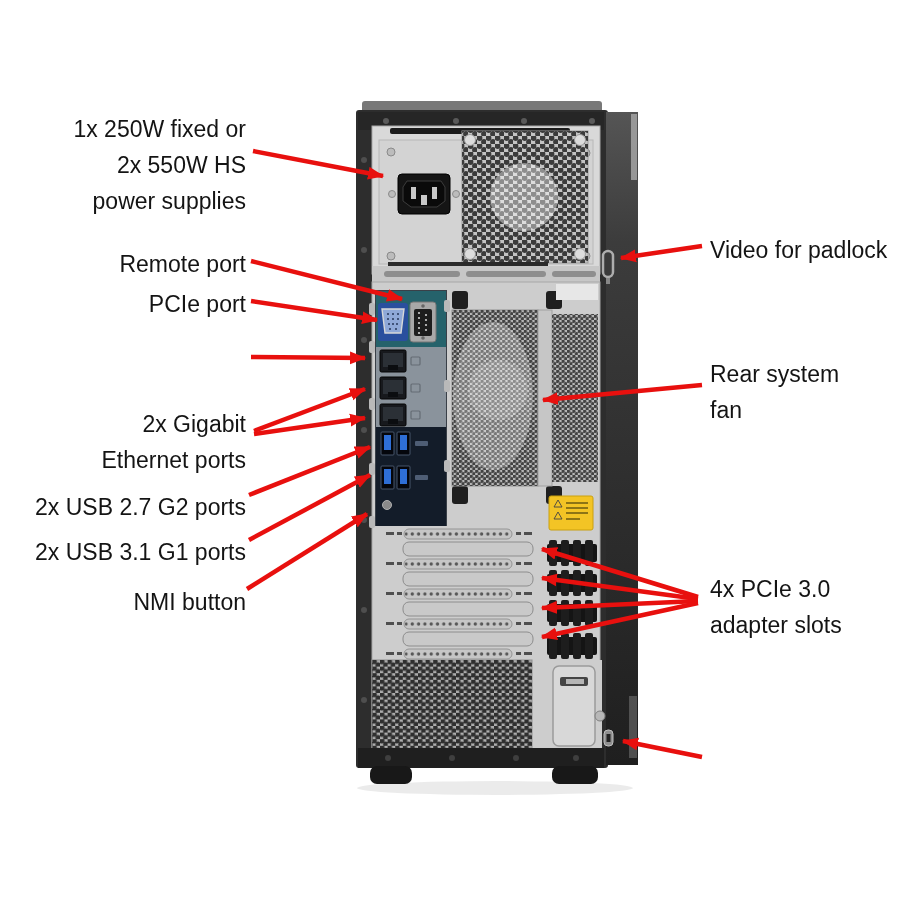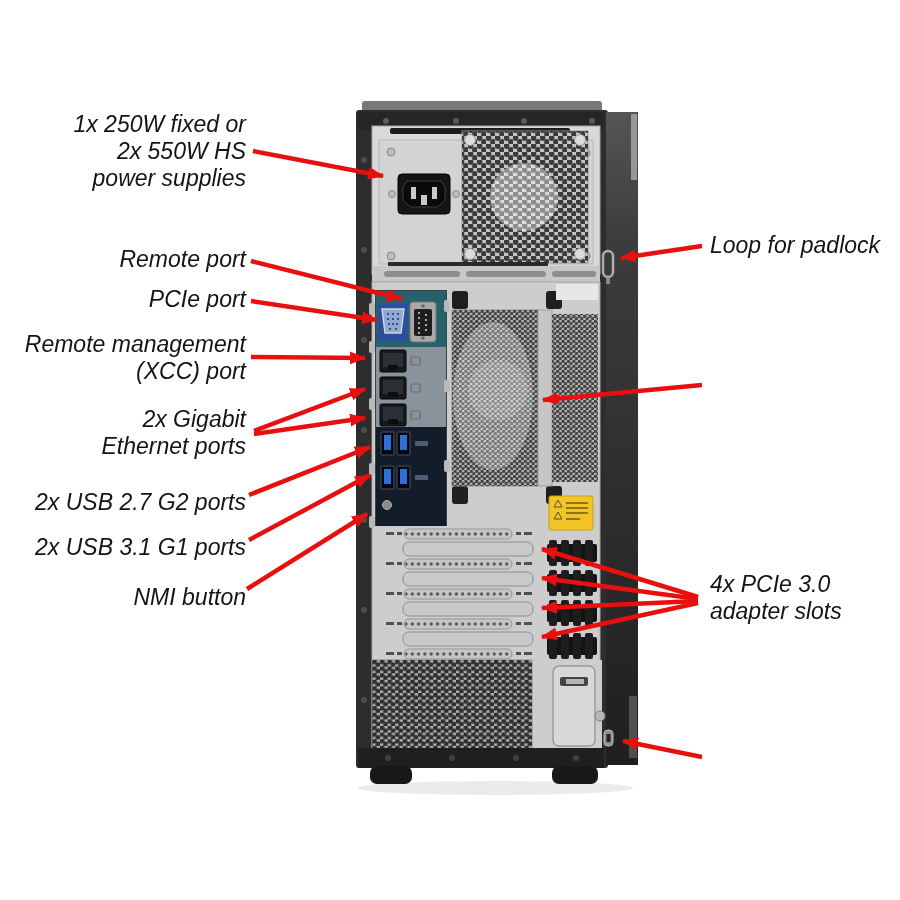--- a/index.html
+++ b/index.html
@@ -9,22 +9,22 @@
     --io-gray:#8a939c;
     --io-navy:#131c29;
     --vga-blue:#2a4f9e;
     --usb-blue:#2e6ed6;
     --warning-yellow:#f3c425;
   }
   html,body{margin:0;padding:0;background:#fff;}
   .stage{position:relative;width:900px;height:900px;background:#fff;overflow:hidden;
          font-family:"Liberation Sans",sans-serif;}
   .stage svg{position:absolute;left:0;top:0;}
-  .label{position:absolute;font-size:23px;line-height:27px;color:var(--label-text);
-         white-space:pre-line;font-style:italic;}
+  .label{position:absolute;font-size:23px;line-height:36px;color:var(--label-text);
+         white-space:pre-line;}
   .label.left{left:0;width:246px;text-align:right;}
   .label.right{left:710px;width:190px;text-align:left;}
   .arrow{stroke:var(--arrow-red);stroke-width:4.5;fill:none;}
   .arrowhead{fill:var(--arrow-red);}
   .c-teal{fill:var(--io-teal);}
   .c-iogray{fill:var(--io-gray);}
   .c-navy{fill:var(--io-navy);}
   .c-vga{fill:var(--vga-blue);}
   .c-usb{fill:var(--usb-blue);}
   .c-warn{fill:var(--warning-yellow);}
@@ -321,24 +321,24 @@
     <line class="arrow" x1="698" y1="603" x2="542" y2="637" marker-end="url(#ah)"></line>
     <line class="arrow" x1="702" y1="757" x2="623" y2="741" marker-end="url(#ah)"></line>
   </g>
 </svg>
 
 <div class="label left" style="top:111px">1x 250W fixed or
 2x 550W HS
 power supplies</div>
 <div class="label left" style="top:246px">Remote port</div>
 <div class="label left" style="top:286px">PCIe port</div>
-<div class="label left" style="top:331px">Remote management
-(XCC) port</div>
 <div class="label left" style="top:406px">2x Gigabit
 Ethernet ports</div>
 <div class="label left" style="top:489px">2x USB 2.7 G2 ports</div>
 <div class="label left" style="top:534px">2x USB 3.1 G1 ports</div>
 <div class="label left" style="top:584px">NMI button</div>
-<div class="label right" style="top:232px">Loop for padlock</div>
+<div class="label right" style="top:232px">Video for padlock</div>
+<div class="label right" style="top:356px">Rear system
+fan</div>
 <div class="label right" style="top:571px">4x PCIe 3.0
 adapter slots</div>
 
 </div>
 
 </body></html>

